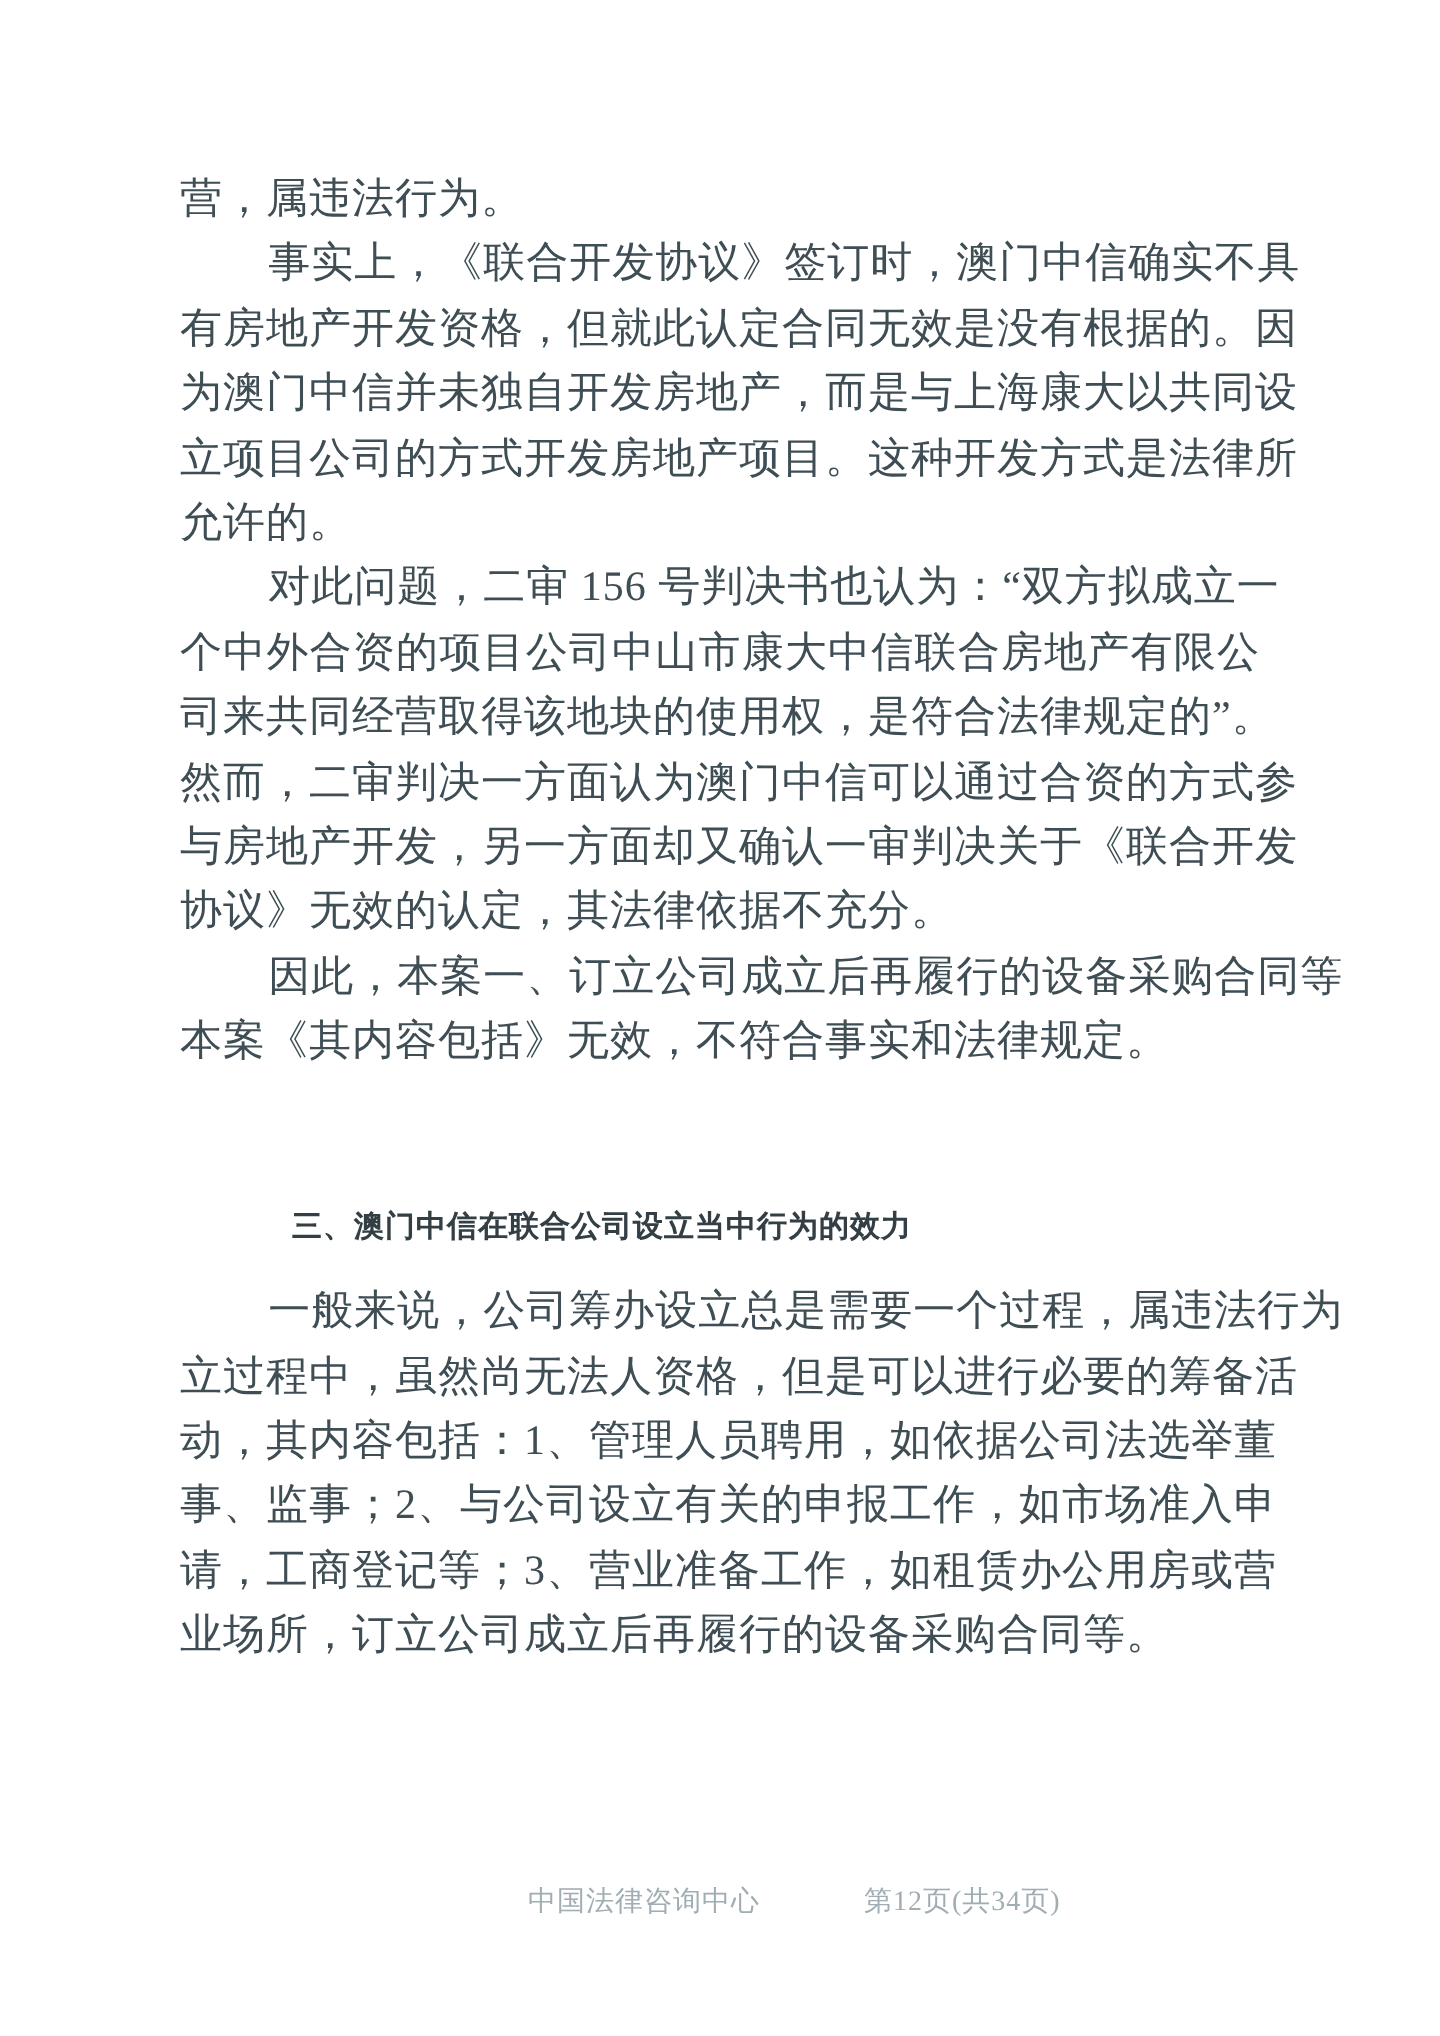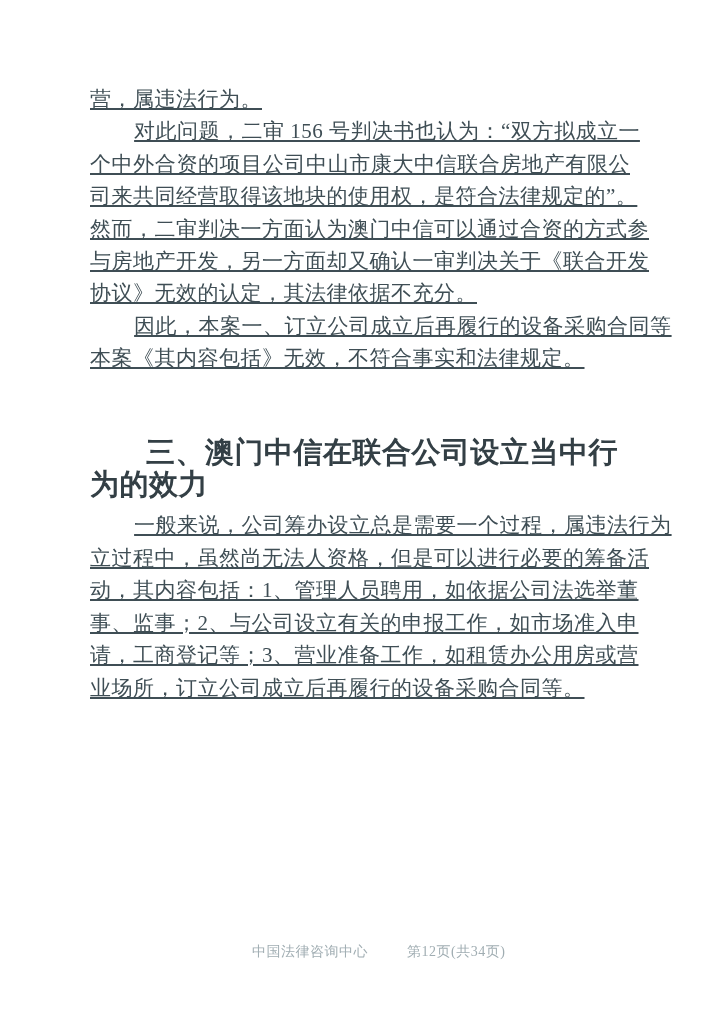--- a/index.html
+++ b/index.html
@@ -24,70 +24,76 @@
     font-size: 21px;
     line-height: 32.4px;
     letter-spacing: 0.5px;
   }
   .para { margin: 0; }
   .line {
     text-align: justify;
     text-align-last: justify;
     text-justify: inter-character;
     white-space: nowrap;
-    text-decoration: underline;
   }
   .line.end {
     text-align-last: left;
   }
   .line.first {
     text-indent: 2.1em;
   }
   .heading {
     font-family: "Liberation Sans", "DejaVu Sans", sans-serif;
     font-weight: bold;
-    font-size: 29px;
+    font-size: 15px;
     line-height: 32.4px;
     color: #333f45;
     margin-top: 61px;
     margin-bottom: 9px;
     text-indent: 56px;
     letter-spacing: 0.5px;
   }
   .footer {
     position: absolute;
     left: 0;
     top: 941px;
     width: 720px;
     height: 22px;
     color: #a0adb2;
     font-size: 14px;
     line-height: 22px;
   }
   .footer .org {
     position: absolute;
-    left: 252px;
+    left: 264px;
     letter-spacing: 0.5px;
   }
   .footer .pageinfo {
     position: absolute;
-    left: 407px;
+    left: 432px;
     letter-spacing: 0.5px;
   }
 </style>
 </head>
 <body>
 
 <div class="page">
   <div class="content">
 
     <div class="para">
       <div class="line end">营，属违法行为。</div>
     </div>
 
+    <div class="para">
+      <div class="line first">事实上，《联合开发协议》签订时，澳门中信确实不具</div>
+      <div class="line">有房地产开发资格，但就此认定合同无效是没有根据的。因</div>
+      <div class="line">为澳门中信并未独自开发房地产，而是与上海康大以共同设</div>
+      <div class="line">立项目公司的方式开发房地产项目。这种开发方式是法律所</div>
+      <div class="line end">允许的。</div>
+    </div>
 
     <div class="para">
       <div class="line first">对此问题，二审 156 号判决书也认为：“双方拟成立一</div>
       <div class="line">个中外合资的项目公司中山市康大中信联合房地产有限公</div>
       <div class="line">司来共同经营取得该地块的使用权，是符合法律规定的”。</div>
       <div class="line">然而，二审判决一方面认为澳门中信可以通过合资的方式参</div>
       <div class="line">与房地产开发，另一方面却又确认一审判决关于《联合开发</div>
       <div class="line end">协议》无效的认定，其法律依据不充分。</div>
     </div>
 

